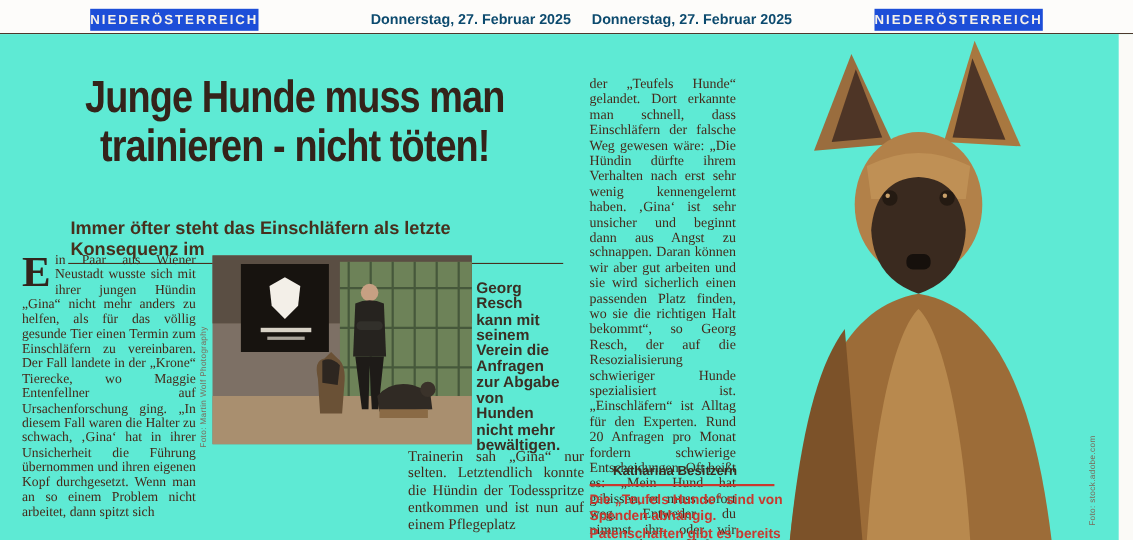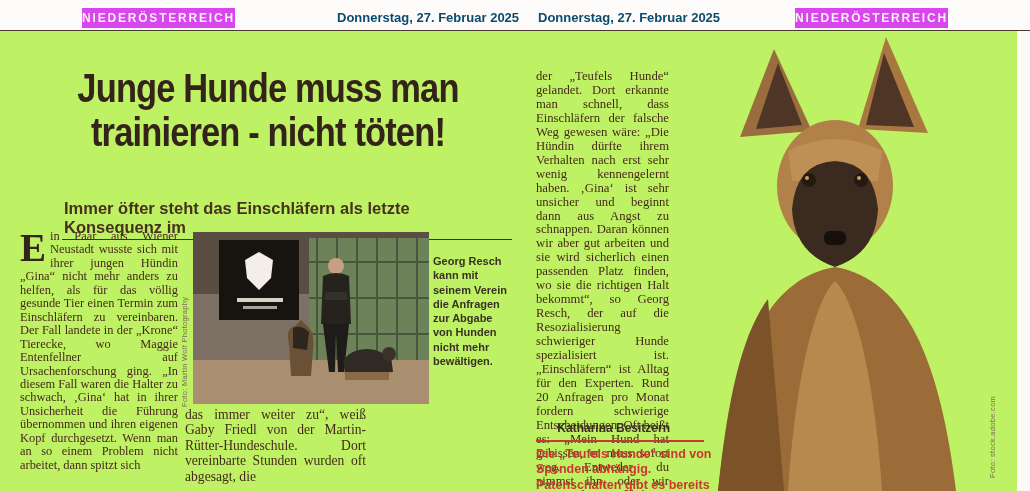--- a/index.html
+++ b/index.html
@@ -2,30 +2,30 @@
 <html lang="de"><head>
 <meta charset="utf-8">
 <style>
   * { margin:0; padding:0; box-sizing:border-box; }
   body { font-family:"Liberation Sans", sans-serif; }
   .canvas { position:relative; width:1030px; height:491px; background:#fdfcfa; overflow:hidden; }
 
   
   .header { position:absolute; top:0; left:0; width:1030px; height:31px; background:#fdfcfa; }
   .top-rule { position:absolute; top:30px; left:0; width:1030px; height:1px; background:#4c382b; }
-  .region-box { position:absolute; top:8px; height:20px; background:#d946ef; color:#f6f1ea;
+  .region-box { position:absolute; top:8px; height:20px; background:#1d4ed8; color:#f6f1ea;
     font-size:12px; font-weight:bold; letter-spacing:1.8px; text-align:center; line-height:20px; width:153px; }
   .region-box.left { left:82px; }
   .region-box.right { left:795px; }
   .date { position:absolute; top:10px; font-size:13px; font-weight:bold; color:#0c4a6e; }
   .date.d1 { left:337px; }
   .date.d2 { left:538px; }
 
   
-  .page { position:absolute; top:31px; left:0; width:1030px; height:460px; background:#bef264; }
+  .page { position:absolute; top:31px; left:0; width:1030px; height:460px; background:#5eead4; }
   .right-margin { position:absolute; top:0; right:0; width:13px; height:460px; background:#fbfaf7; }
 
   
   .headline { position:absolute; left:58px; top:35px; width:500px; text-align:center;
     font-weight:bold; font-size:41px; line-height:44px; letter-spacing:-1px; color:#34231a;
     transform:scaleX(0.84); transform-origin:0 0; }
   .subhead { position:absolute; left:62px; top:136px; width:450px;
     font-weight:bold; font-size:16.5px; color:#47301e; }
   .subhead .line { display:block; padding:0 0 2px 2px; border-bottom:1.5px solid #47301e; margin-bottom:5px;margin-top:32px; }
 
@@ -35,21 +35,21 @@
   .dropcap { float:left; font-family:"Liberation Serif", serif; font-weight:bold; font-size:39px;
     line-height:33px; margin:1px 4px 0 0; color:#33241c; }
   .col2 { position:absolute; left:185px; top:376px; width:181px; font-size:13.6px; line-height:15.4px; }
   .col3 { position:absolute; left:371px; top:376px; width:160px; font-size:13.6px; line-height:15.4px; }
   .col4 { position:absolute; left:536px; top:39px; width:133px; font-size:12.7px; line-height:13.95px; }
   .author { position:absolute; left:536px; top:390px; width:134px; text-align:right;
     font-weight:bold; font-size:12px; color:#3b2d22; }
 
   
   .caption-trainer { position:absolute; left:433px; top:223px; width:76px;
-    font-weight:bold; font-size:11px; line-height:14.3px; color:#3a2f24; }
+    font-weight:bold; font-size:14px; line-height:14.3px; color:#3a2f24; }
   .caption-dog { position:absolute; left:908px; top:121px; width:108px;
     font-weight:bold; font-size:12.5px; line-height:15.2px; color:#3a3025; }
   .donation-rule { position:absolute; left:536px; top:409px; width:168px; height:2px; background:#c9392f; }
   .donation-note { position:absolute; left:536px; top:416px; width:180px;
     font-weight:bold; font-size:12.5px; line-height:15.3px; color:#c9392f; }
 
   
   .trainer-photo { position:absolute; left:193px; top:201px; width:236px; height:172px; }
   .dog-photo { position:absolute; left:688px; top:0px; width:312px; height:460px; }
   .v-credit { position:absolute; writing-mode:vertical-rl; transform:rotate(180deg);
@@ -118,21 +118,21 @@
       <g>
         <path d="M150 128 Q162 114 182 118 L198 124 L200 140 L152 142 Z" fill="#302a24"></path>
         <path d="M152 140 L196 140 L196 148 L152 148 Z" fill="#8a6a45"></path>
         <circle cx="196" cy="122" r="7" fill="#3a322a"></circle>
       </g>
     </svg>
     <div class="v-credit left">Foto: Martin Wolf Photography</div>
 
     <div class="caption-trainer">Georg Resch kann mit seinem Verein die Anfragen zur Abgabe von Hunden nicht mehr bewältigen.</div>
 
-    <div class="col2 serif" lang="de">das immer weiter zu“, weiß Gaby Friedl von der Martin-Rütter-Hundeschule. Dort vereinbarte Stunden wurden oft abgesagt, die</div>
+    <div class="col3 serif" lang="de">Trainerin sah „Gina“ nur selten. Letztendlich konnte die Hündin der Todesspritze entkommen und ist nun auf einem Pflegeplatz</div>
 
     <div class="col4 serif" lang="de">der „Teufels Hunde“ gelandet. Dort erkannte man schnell, dass Einschläfern der falsche Weg gewesen wäre: „Die Hündin dürfte ihrem Verhalten nach erst sehr wenig kennengelernt haben. ‚Gina‘ ist sehr unsicher und beginnt dann aus Angst zu schnappen. Daran können wir aber gut arbeiten und sie wird sicherlich einen passenden Platz finden, wo sie die richtigen Halt bekommt“, so Georg Resch, der auf die Resozialisierung schwieriger Hunde spezialisiert ist. „Einschläfern“ ist Alltag für den Experten. Rund 20 Anfragen pro Monat fordern schwierige Entscheidungen. Oft heißt es: „Mein Hund hat gebissen, er muss sofort weg. Entweder du nimmst ihn, oder wir müssen ihn einschläfern.“ Ein trauriger Trend.</div>
     <div class="author">Katharina Besitzern</div>
 
     <div class="donation-rule"></div>
     <div class="donation-note">Die „Teufels Hunde“ sind von Spenden abhängig. Patenschaften gibt es bereits ab 1 Euro pro Monat</div>
 
     <svg class="dog-photo" viewBox="0 0 312 460">
       <g>
         <polygon points="86,18 124,100 52,106" fill="#9a6d3e"></polygon>

